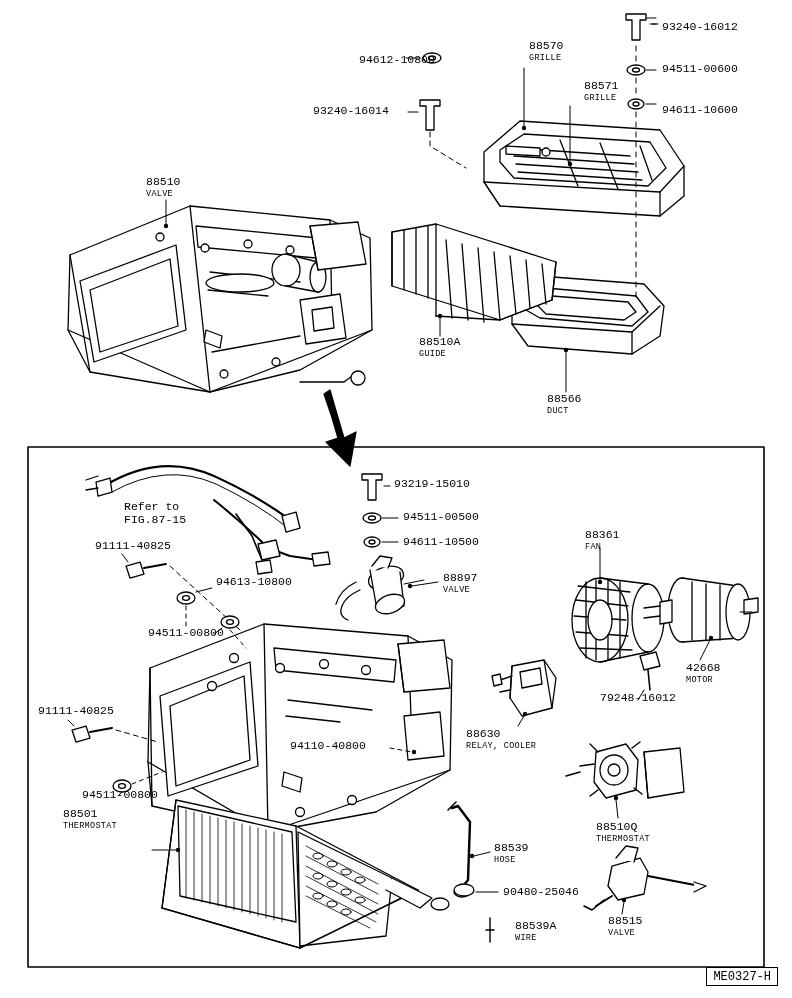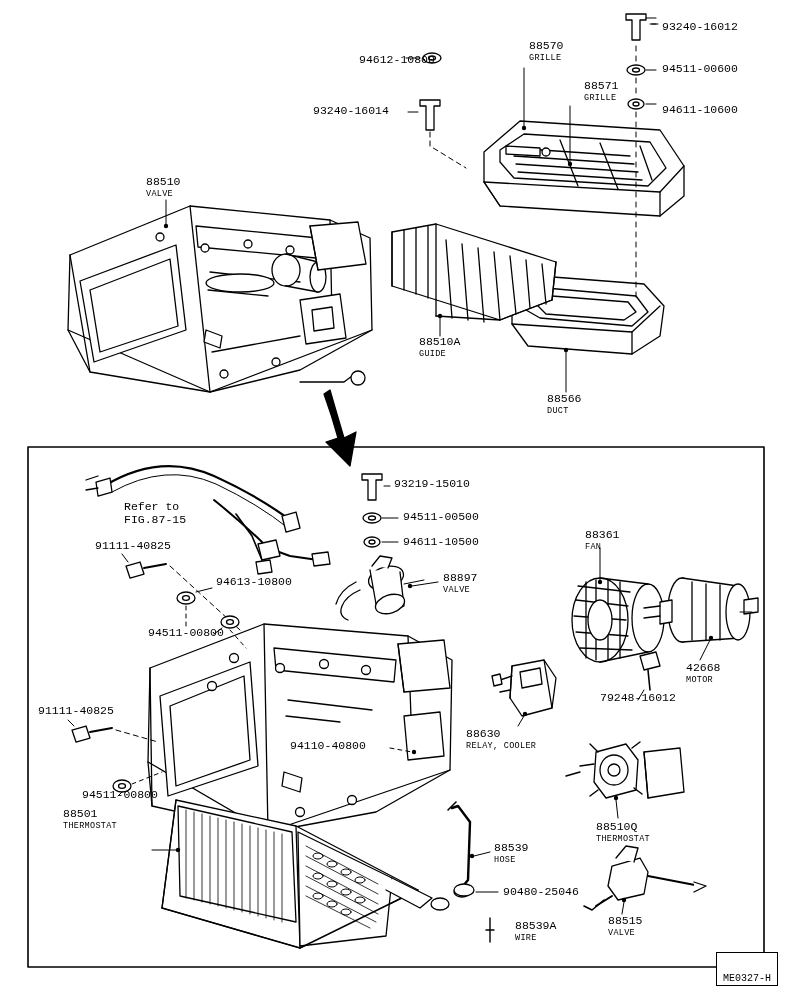--- a/index.html
+++ b/index.html
@@ -35,24 +35,24 @@
     font-size:96px;
     color:#c9c9c9;
     letter-spacing:6px;
     opacity:.85;
     user-select:none;
   }
   .code{
     position:absolute;
     right:14px;bottom:12px;
     font-family:"Liberation Mono","DejaVu Sans Mono",monospace;
-    font-size:10px;
+    font-size:12px;
     color:#000;
     border:1px solid #000;
-    padding:20px 6px 1px 6px;
+    padding:2px 6px 1px 6px;
     background:#fff;
   }
   .refer{
     position:absolute;
     font-family:"Liberation Mono","DejaVu Sans Mono",monospace;
     font-size:11.5px;
     line-height:13px;
     color:#000;
     white-space:pre;
   }

